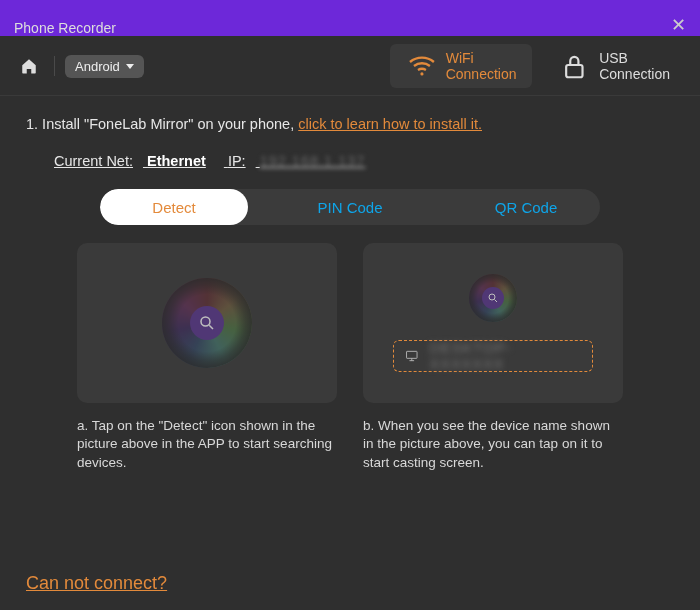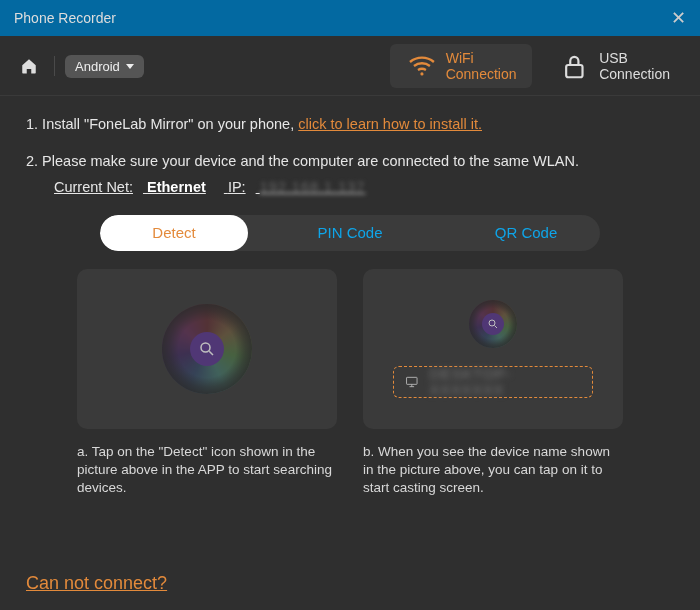--- a/index.html
+++ b/index.html
@@ -4,23 +4,23 @@
 <style>
   * { box-sizing: border-box; margin: 0; padding: 0; }
   body {
     width: 700px; height: 610px;
     background: #2f2f2f;
     font-family: -apple-system, BlinkMacSystemFont, "Segoe UI", Arial, sans-serif;
     color: #ddd;
     overflow: hidden;
   }
   .titlebar {
-    display: flex; align-items: center; justify-content: space-between;
+    display: flex; align-items: flex-end; justify-content: space-between;
     height: 36px; padding: 0 14px;
-    background: #0369a1;
+    background: #6d28d9;
     font-size: 14px; color: #ddd;
   }
   .close-x { font-size: 18px; color: #ccc; cursor: pointer; }
   .toolbar {
     display: flex; align-items: center; gap: 10px;
     padding: 8px 14px 6px 14px;
     border-bottom: 1px solid #3a3a3a;
   }
   .home-btn {
     width: 30px; height: 26px; display:flex; align-items:center; justify-content:center;
@@ -137,21 +137,20 @@
       </svg>
     <span>USB Connection</span>
   </div>
 </div>
 
 <div class="content">
   <div class="step">
     <span>1. Install "FoneLab Mirror" on your phone, </span><span class="linky">click to learn how to install it.</span>
   </div>
   <div class="step">
-    <span>2. Please make sure your device and the computer are connected to the same WLAN.</span>
     <div class="netline">
       <span class="lbl">Current Net:</span>
       <span class="bold">Ethernet</span>
       <span class="lbl">IP:</span>
       <span class="iptxt">192.168.1.137</span>
     </div>
   </div>
 
   <div class="tabs">
     <div class="tab active">

